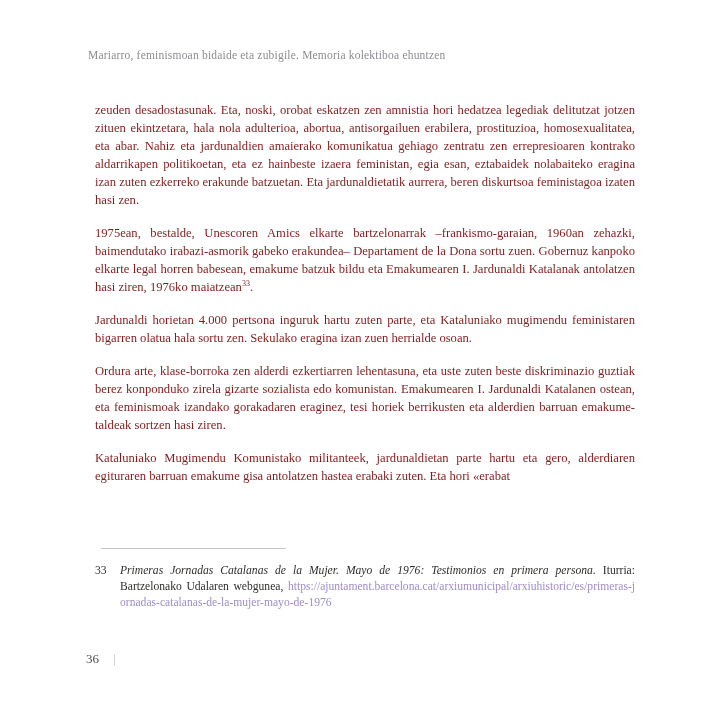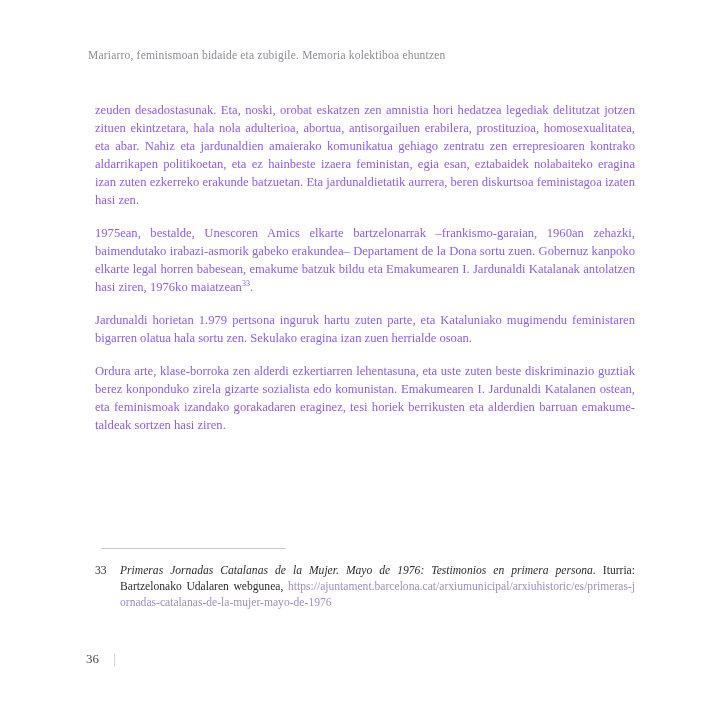--- a/index.html
+++ b/index.html
@@ -24,21 +24,21 @@
     width: 560px;
     font-size: 11.5px;
     letter-spacing: 0.2px;
     color: #8e8a91;
   }
   .text-column {
     position: absolute;
     left: 95px;
     top: 101px;
     width: 540px;
-    color: #8b5cf6;
+    color: #7f1d1d;
     font-size: 12.6px;
     line-height: 18px;
   }
   .para {
     margin: 0 0 15px 0;
     text-align: justify;
   }
   .noteref {
     font-size: 8px;
     line-height: 0;
@@ -93,25 +93,26 @@
 
 <div class="sheet">
 
   <div class="running-header">Mariarro, feminismoan bidaide eta zubigile. Memoria kolektiboa ehuntzen</div>
 
   <div class="text-column">
     <p class="para">zeuden desadostasunak. Eta, noski, orobat eskatzen zen amnistia hori hedatzea legediak delitutzat jotzen zituen ekintzetara, hala nola adulterioa, abortua, antisorgailuen erabilera, prostituzioa, homosexualitatea, eta abar. Nahiz eta jardunaldien amaierako komunikatua gehiago zentratu zen errepresioaren kontrako aldarrikapen politikoetan, eta ez hainbeste izaera feministan, egia esan, eztabaidek nolabaiteko eragina izan zuten ezkerreko erakunde batzuetan. Eta jardunaldietatik aurrera, beren diskurtsoa feministagoa izaten hasi zen.</p>
 
     <p class="para"><span>1975ean, bestalde, Unescoren Amics elkarte bartzelonarrak –frankismo-garaian, 1960an zehazki, baimendutako irabazi-asmorik gabeko erakundea– Departament de la Dona sortu zuen. Gobernuz kanpoko elkarte legal horren babesean, emakume batzuk bildu eta Emakumearen I. Jardunaldi Katalanak antolatzen hasi ziren, 1976ko maiatzean</span><sup class="noteref">33</sup><span>.</span></p>
 
-    <p class="para">Jardunaldi horietan 1.979 pertsona inguruk hartu zuten parte, eta Kataluniako mugimendu feministaren bigarren olatua hala sortu zen. Sekulako eragina izan zuen herrialde osoan.</p>
+    <p class="para">Jardunaldi horietan 4.000 pertsona inguruk hartu zuten parte, eta Kataluniako mugimendu feministaren bigarren olatua hala sortu zen. Sekulako eragina izan zuen herrialde osoan.</p>
 
 
     <p class="para">Ordura arte, klase-borroka zen alderdi ezkertiarren lehentasuna, eta uste zuten beste diskriminazio guztiak berez konponduko zirela gizarte sozialista edo komunistan. Emakumearen I. Jardunaldi Katalanen ostean, eta feminismoak izandako gorakadaren eraginez, tesi horiek berrikusten eta alderdien barruan emakume-taldeak sortzen hasi ziren.</p>
 
+    <p class="para">Kataluniako Mugimendu Komunistako militanteek, jardunaldietan parte hartu eta gero, alderdiaren egituraren barruan emakume gisa antolatzen hastea erabaki zuten. Eta hori «erabat</p>
   </div>
 
   <div class="footnote-area">
     <div class="footnote-rule"></div>
     <div class="footnote">
       <span class="fn-num">33</span>
       <span class="fn-text">
         <em>Primeras Jornadas Catalanas de la Mujer. Mayo de 1976: Testimonios en primera persona.</em>
         <span>Iturria: Bartzelonako Udalaren webgunea,</span>
         <a class="fn-link" href="#">https://ajuntament.barcelona.cat/arxiumunicipal/arxiuhistoric/es/primeras-jornadas-catalanas-de-la-mujer-mayo-de-1976</a>

